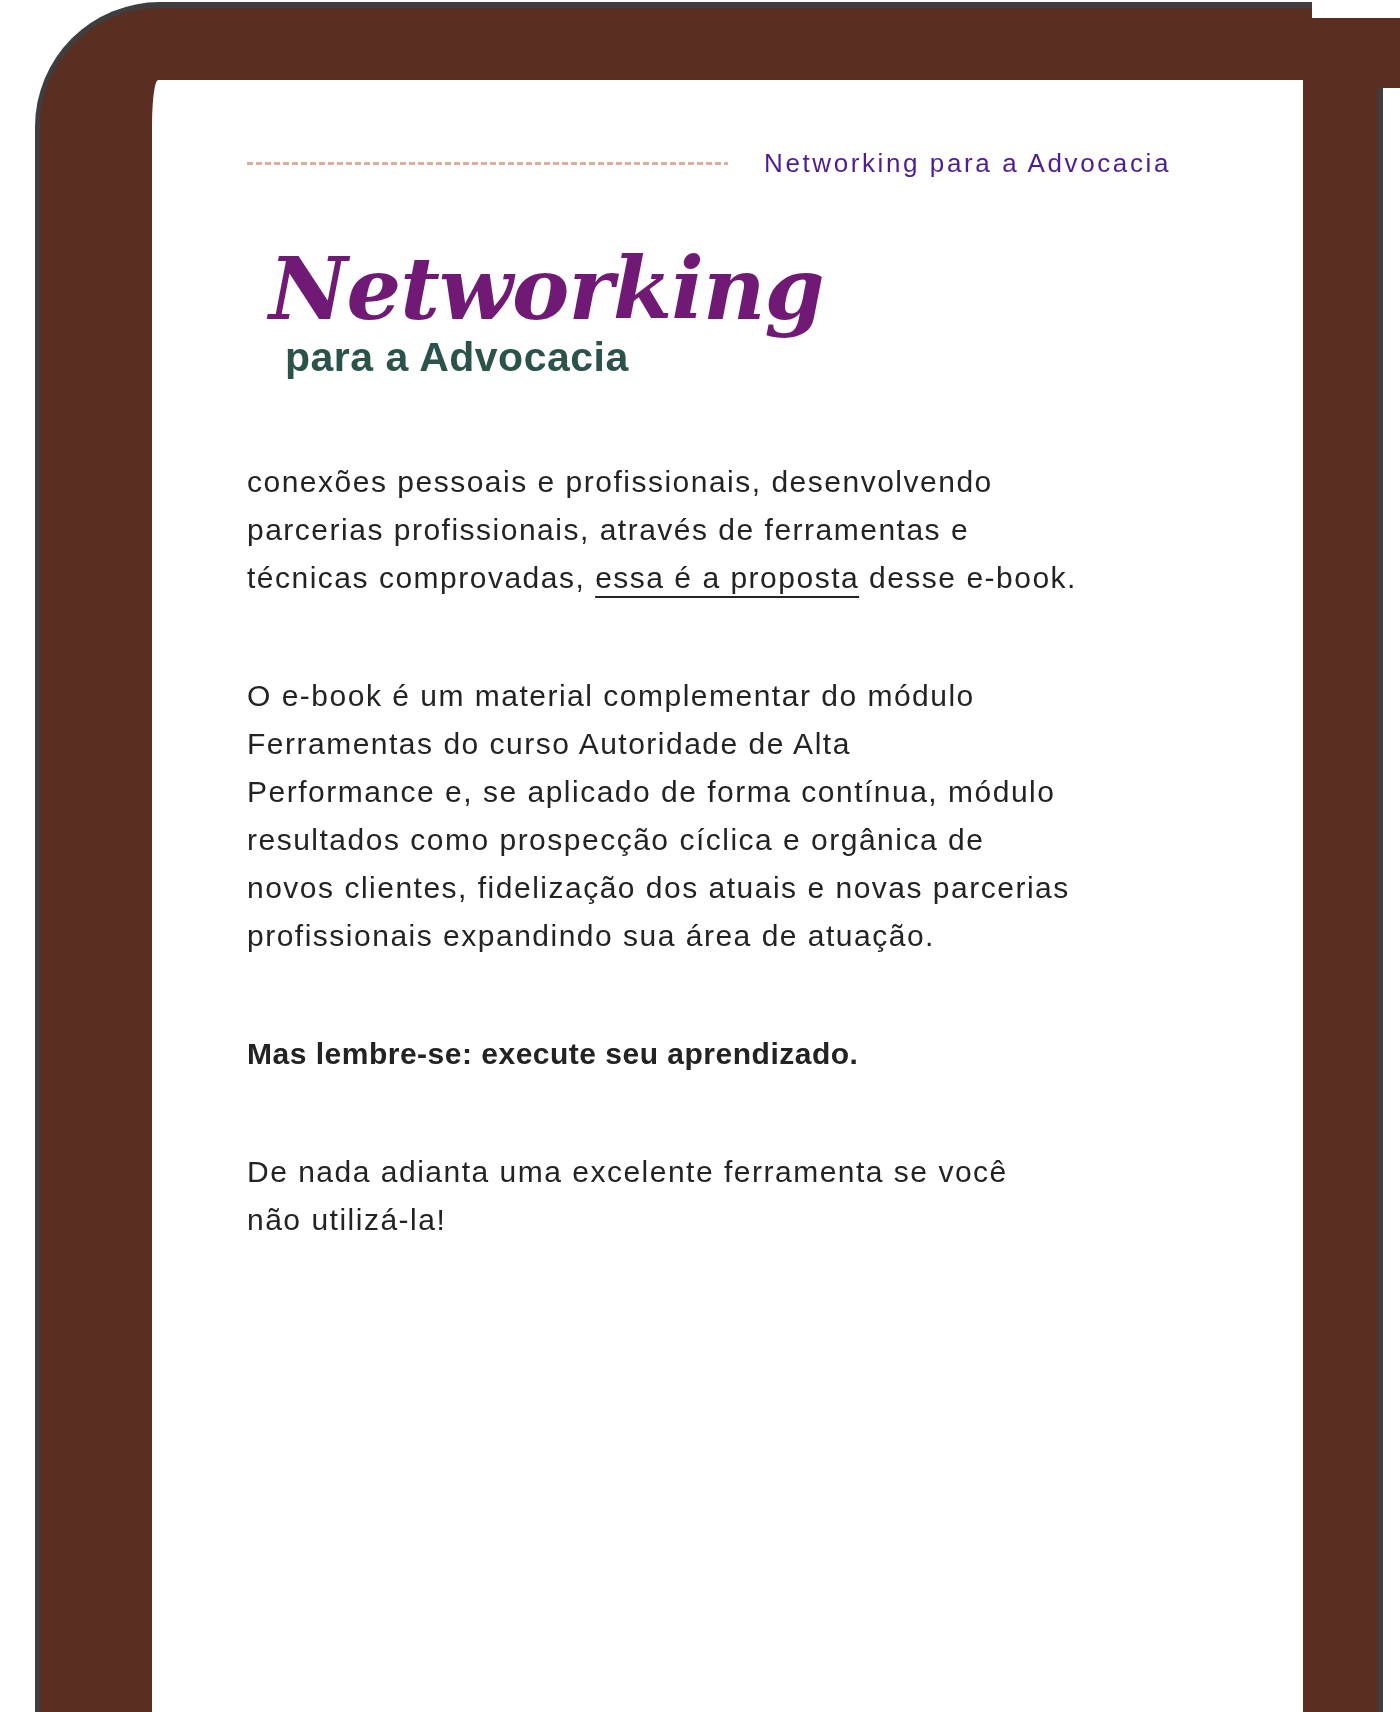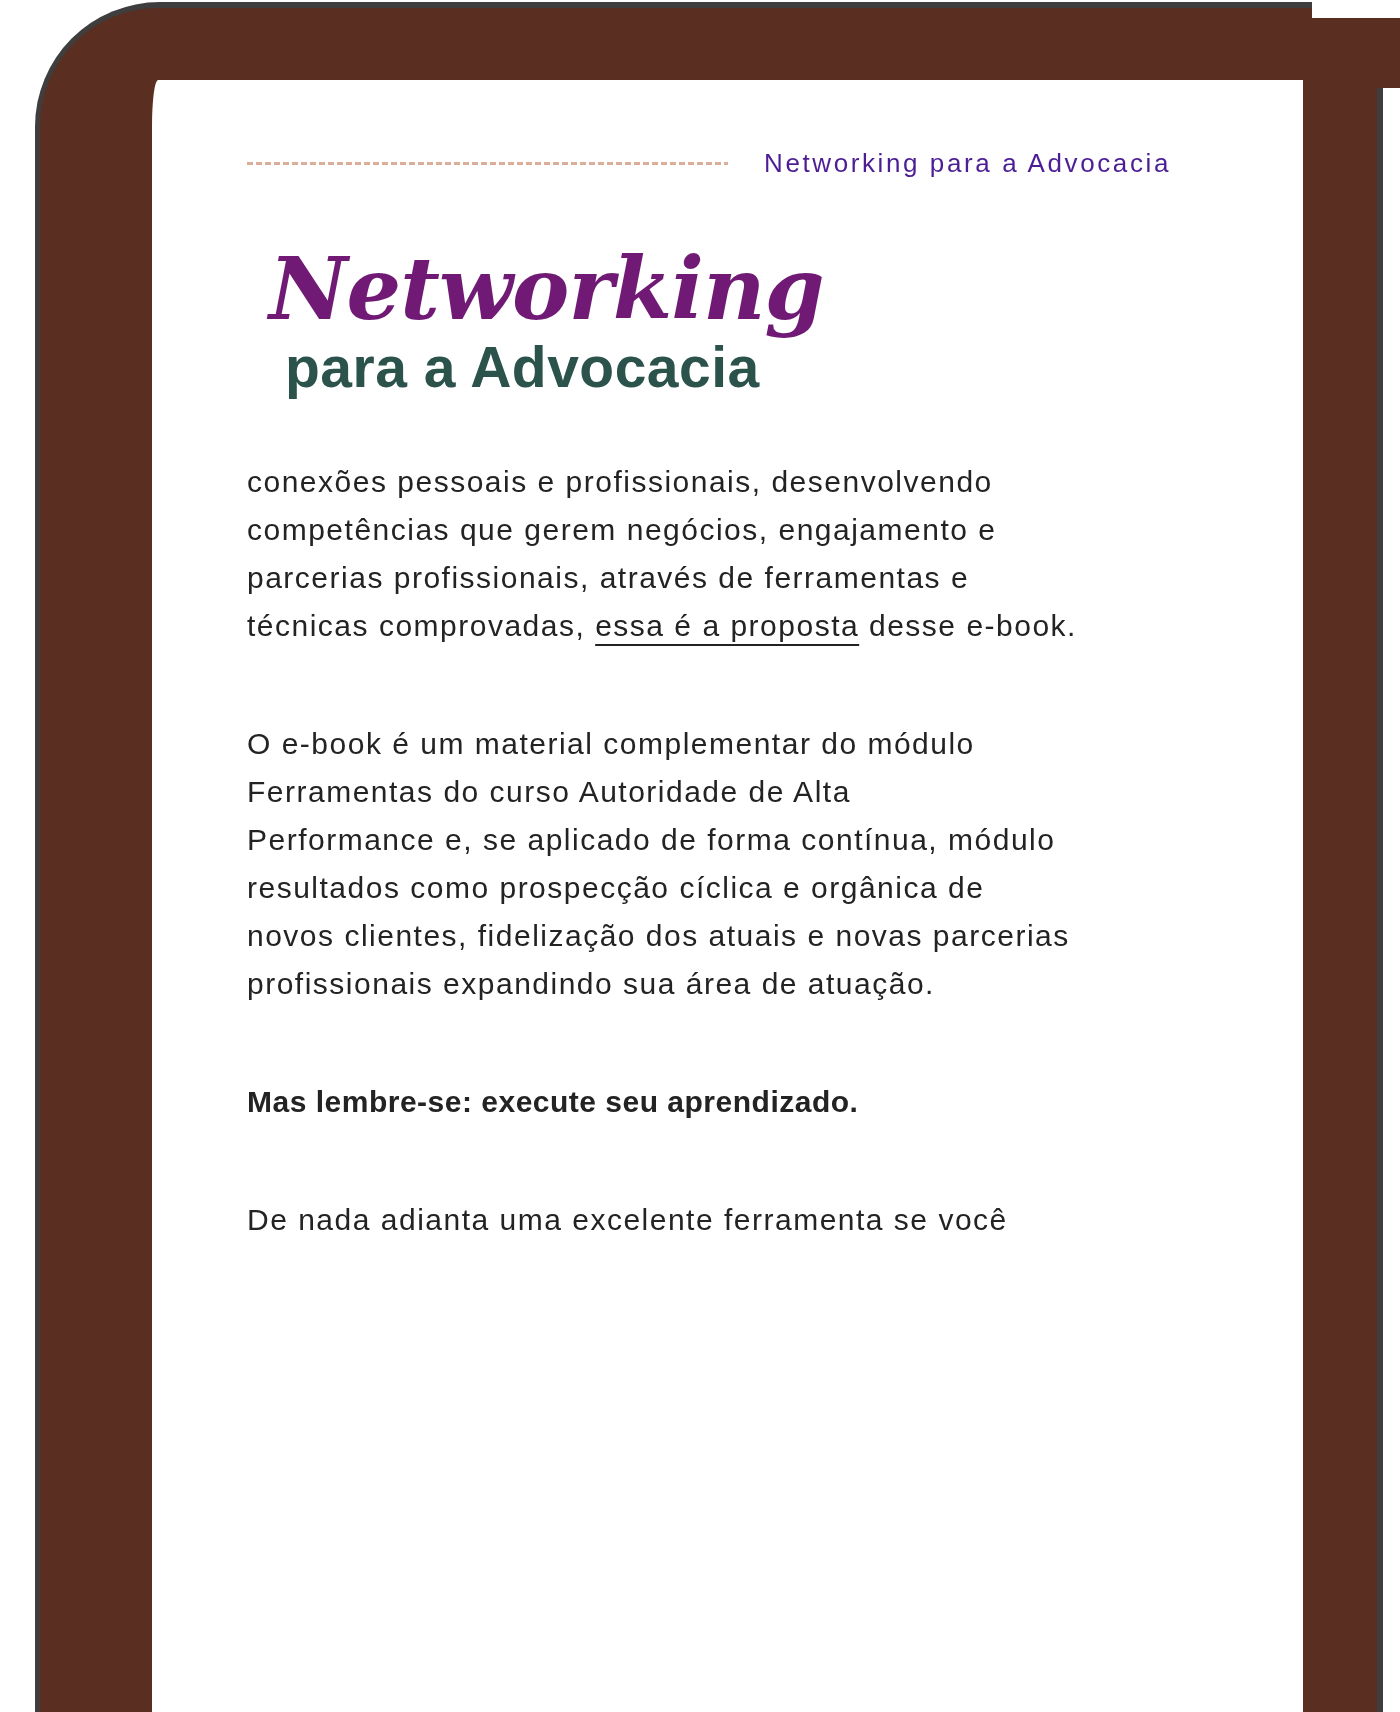--- a/index.html
+++ b/index.html
@@ -40,21 +40,21 @@
   }
 
   
   #page-title-script{
     left:269px;top:238px;
     font-family:"DejaVu Serif",serif;font-style:italic;font-weight:700;
     font-size:86px;color:#701a75;letter-spacing:-1px;white-space:nowrap;
   }
   #page-title-subtitle{
     left:285px;top:334px;
-    font-size:57px;font-weight:700;color:#2b534b;letter-spacing:0.5px;white-space:nowrap;
+    font-size:41px;font-weight:700;color:#2b534b;letter-spacing:0.5px;white-space:nowrap;
   }
 
   
   #body-text{
     left:247px;top:458px;width:940px;
     font-size:30px;line-height:48px;letter-spacing:1.5px;color:#232323;
   }
   .para{margin:0 0 70px 0;}
   .line{white-space:nowrap;}
   .bold-line{font-weight:700;letter-spacing:0.5px;}
@@ -78,35 +78,35 @@
   <div id="running-header-title">Networking para a Advocacia</div>
 </div>
 
 <div class="abs" id="page-title-script">Networking</div>
 <div class="abs" id="page-title-subtitle">para a Advocacia</div>
 
 <div class="abs" id="body-text">
 
   <div class="para">
     <div class="line">conexões pessoais e profissionais, desenvolvendo</div>
-    <div class="line">competências que gerem negócios, engajamento e</div>
     <div class="line">parcerias profissionais, através de ferramentas e</div>
     <div class="line"><span>técnicas comprovadas, </span><span class="underlined">essa é a proposta</span><span> desse e-book.</span></div>
   </div>
 
   <div class="para">
     <div class="line">O e-book é um material complementar do módulo</div>
     <div class="line">Ferramentas do curso Autoridade de Alta</div>
     <div class="line">Performance e, se aplicado de forma contínua, módulo</div>
     <div class="line">resultados como prospecção cíclica e orgânica de</div>
     <div class="line">novos clientes, fidelização dos atuais e novas parcerias</div>
     <div class="line">profissionais expandindo sua área de atuação.</div>
   </div>
 
   <div class="para">
     <div class="line bold-line">Mas lembre-se: execute seu aprendizado.</div>
   </div>
 
   <div class="para">
     <div class="line">De nada adianta uma excelente ferramenta se você</div>
+    <div class="line">não utilizá-la!</div>
   </div>
 
 </div>
 
 </body></html>

